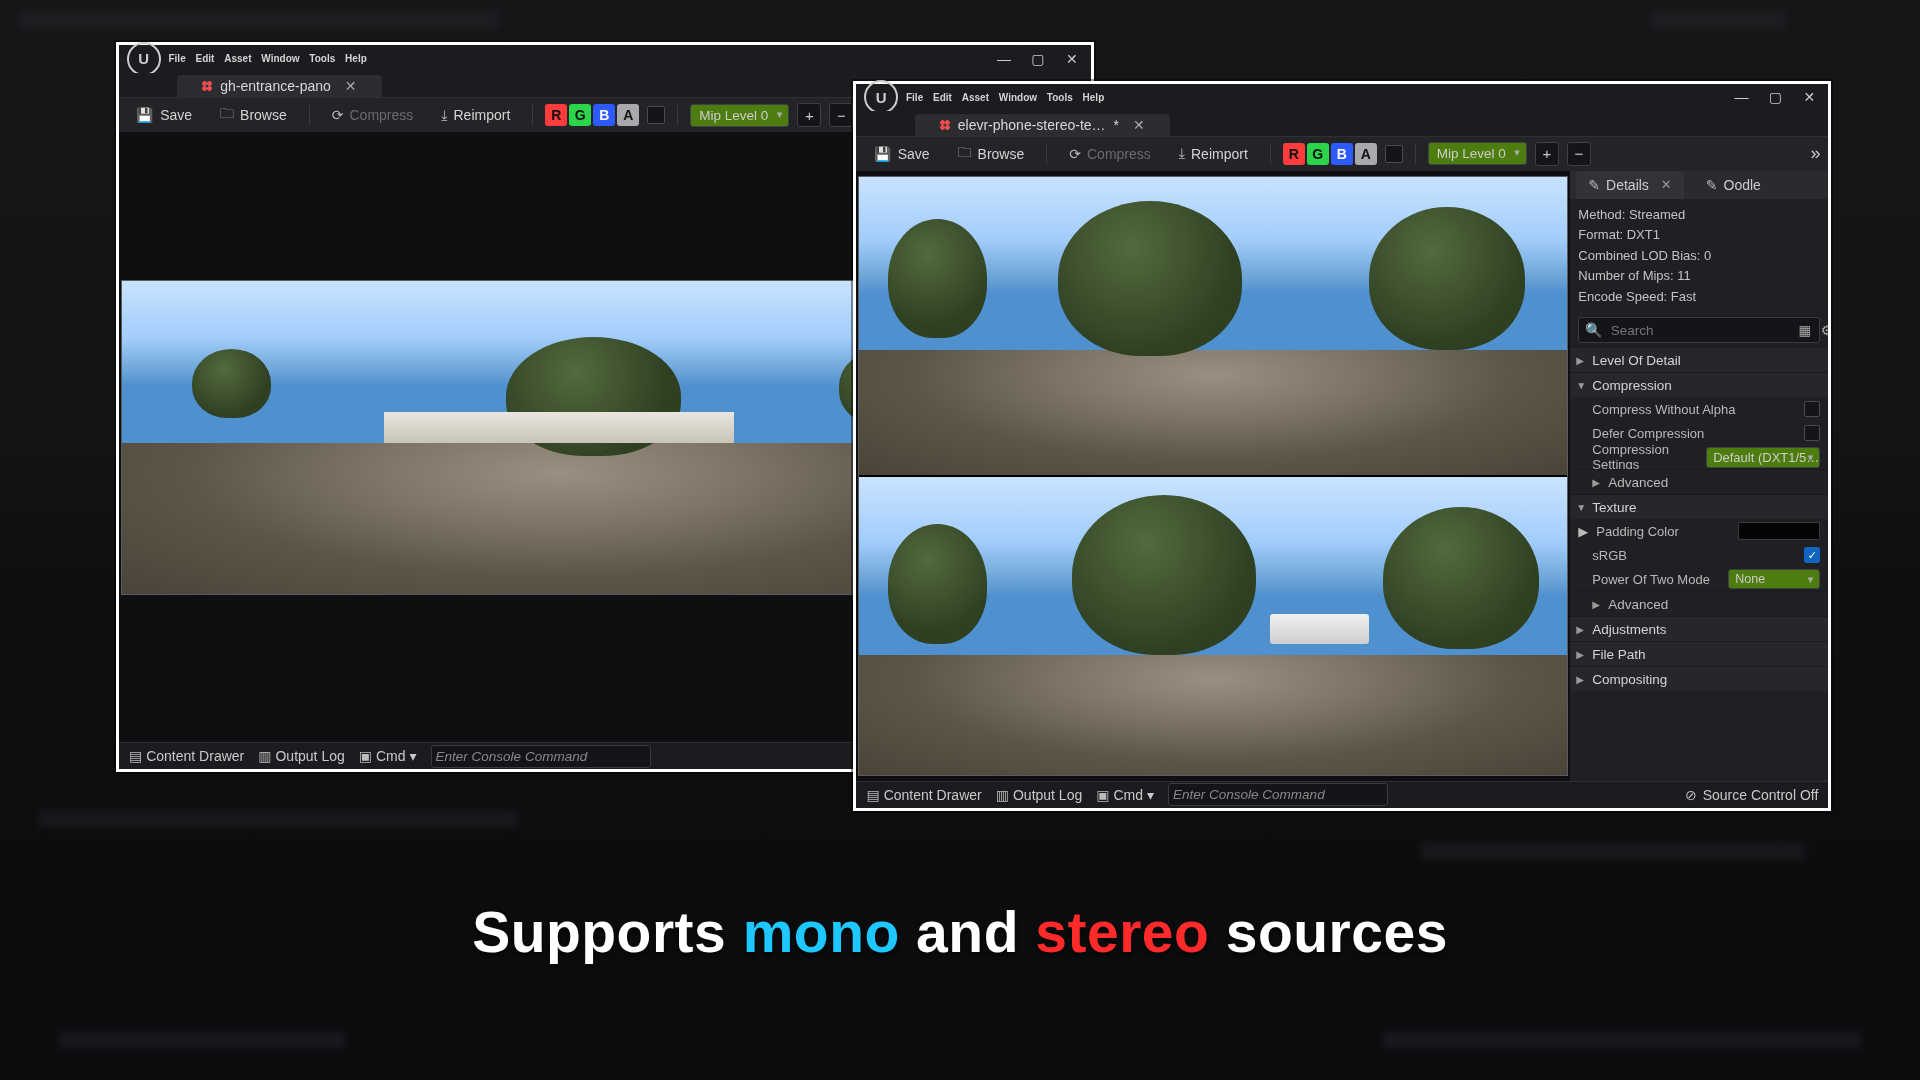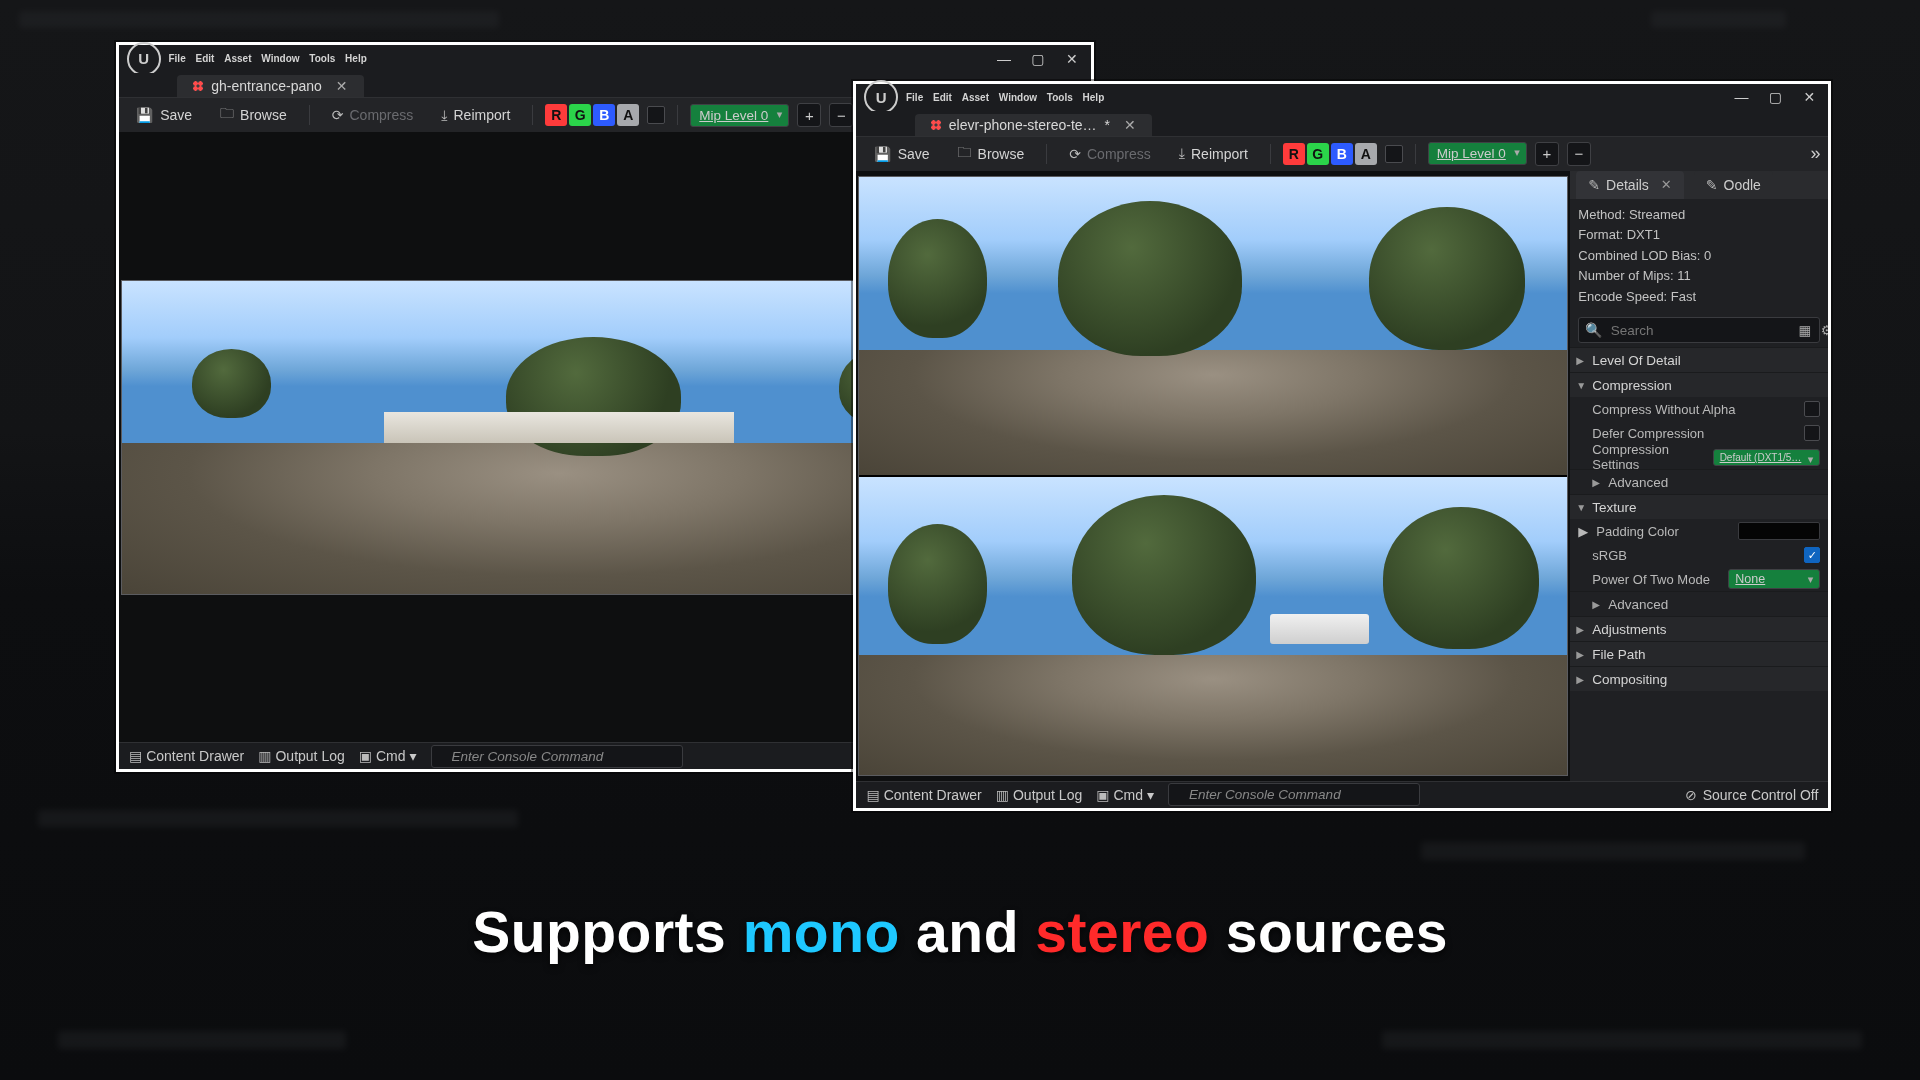--- a/index.html
+++ b/index.html
@@ -18,21 +18,21 @@
     display:flex; align-items:center; justify-content:center;
     margin:0 .8% 0 .8%; font-weight:bold; font-size:15px; color:#ccc;
   }
   .menu { display:flex; gap:1.2%; align-items:center; flex:1; font-size:10px; color:#d4d4d4;font-weight:bold; }
   .menu span { cursor:default; }
   .winbtns { display:flex; gap:0; margin-right:.2%; }
   .winbtn { width:34px; height:30px; display:flex; align-items:center; justify-content:center; color:#ccc; font-size:14px; }
   .tabbar { height:3.4%; background:#1b1c1f; display:flex; align-items:flex-end; padding-left:6%; }
   .tab {
     background:#2c2d30; height:88%; display:flex; align-items:center; gap:8px;
-    padding:0 16px; font-size:14px; color:#d8d8d8; border-top-left-radius:4px; border-top-right-radius:4px;
+    padding:0 25px; font-size:14px; color:#d8d8d8; border-top-left-radius:4px; border-top-right-radius:4px;
   }
   .tab .dot { width:10px; height:10px; border-radius:2px;
      background:
        radial-gradient(circle at 25% 25%, #ff4b4b 2px, transparent 2.5px),
        radial-gradient(circle at 75% 25%, #ff4b4b 2px, transparent 2.5px),
        radial-gradient(circle at 25% 75%, #ff4b4b 2px, transparent 2.5px),
        radial-gradient(circle at 75% 75%, #ff4b4b 2px, transparent 2.5px),
        #3b3c40;
   }
   .tab .close { color:#aaa; font-size:14px; margin-left:6px; }
@@ -40,21 +40,21 @@
   .tbtn { display:flex; align-items:center; gap:6px; padding:4px 10px; border-radius:4px; font-size:14px; color:#d4d4d4; }
   .tbtn.disabled { color:#6a6b6f; }
   .sep { width:1px; height:60%; background:#3a3b3f; margin:0 4px; }
   .rgba { display:flex; gap:2px; }
   .chan { width:22px; height:22px; display:flex; align-items:center; justify-content:center; font-weight:bold; font-size:14px; color:#111; border-radius:3px; }
   .chan.R { background:#ff3b3b; }
   .chan.G { background:#2bd44a; }
   .chan.B { background:#2d5bff; color:#fff; }
   .chan.A { background:#a7a9ad; }
   .checkbox { width:16px; height:16px; background:#141518; border:1px solid #4a4b4f; border-radius:2px; }
-  .dropdown { background:#15803d; border:1px solid #3f4044; padding:3px 20px 3px 8px; font-size:13.5px; color:#ccc; border-radius:3px; position:relative;text-decoration:underline; }
+  .dropdown { background:#4d7c0f; border:1px solid #3f4044; padding:3px 20px 3px 8px; font-size:13.5px; color:#ccc; border-radius:3px; position:relative; }
   .dropdown::after { content:"▾"; position:absolute; right:6px; top:3px; font-size:11px; color:#aaa; }
   .sqbtn { width:22px; height:22px; background:#141518; border:1px solid #3f4044; display:flex; align-items:center; justify-content:center; color:#ccc; font-size:15px; border-radius:3px; }
   .body { flex:1; display:flex; min-height:0; }
   .viewport { flex:1; background:#0e0f10; display:flex; align-items:center; justify-content:center; position:relative; padding:2px; }
   .pano { width:100%; background:#000; border:1px solid #5b5c60; box-sizing:border-box; display:flex; flex-direction:column; }
   .sky { background:linear-gradient(180deg,#c9e3ff 0%,#a2cdfb 35%,#6ea6d8 55%,#4f90cf 65%); }
   .ground { background:radial-gradient(ellipse at 50% 20%, #9a9082 0%, #7e7567 30%, #5c5548 60%, #4a4438 100%); }
   .tree { position:absolute; border-radius:50% 50% 45% 45%; background:radial-gradient(circle at 40% 30%, #526a3d, #2e3f22 70%); }
   .panel { width:240px; background:#1f2023; display:flex; flex-direction:column; font-size:13.5px; }
   .panel-wide { width:258px; }
@@ -73,21 +73,21 @@
   .sect .arw { font-size:10px; color:#9a9a9a; width:10px; }
   .proprow { display:flex; align-items:center; height:24px; padding-left:22px; gap:8px; color:#b9b9b9; font-size:13px; background:#1f2023; }
   .proprow .lbl { flex:1; overflow:hidden; }
   .proprow .ctl { margin-right:8px; display:flex; align-items:center; }
   .chk { width:14px; height:14px; background:#141518; border:1px solid #4a4b4f; border-radius:2px; display:flex; align-items:center; justify-content:center; }
   .chk.on { background:#0f65c0; border-color:#0f65c0; }
   .chk.on::after { content:"✓"; color:#fff; font-size:11px; }
   .miniswatch { width:80px; height:16px; background:#050505; border:1px solid #3a3b3f; border-radius:2px; }
   .ftr { height:3.6%; background:#1b1c1f; border-top:1px solid #2f3033; display:flex; align-items:center; padding:0 10px; gap:14px; font-size:14px; color:#c9c9c9; }
   .ftr .cmd { display:flex; align-items:center; gap:4px; }
-  .cinput { background:#141518; border:1px solid #3a3b3f; border-radius:3px; padding:3px 20px; font-size:13.5px; color:#888; width:210px; font-style:italic; }
+  .cinput { background:#141518; border:1px solid #3a3b3f; border-radius:3px; padding:3px 4px; font-size:13.5px; color:#888; width:210px; font-style:italic; }
   .srcctrl { margin-left:auto; display:flex; align-items:center; gap:6px; color:#c9c9c9; }
   .headline {
     position:absolute; left:0; right:0; top:82.5%; text-align:center;
     font-size:57px; font-weight:800; color:#fff; letter-spacing:.5px;
     text-shadow:0 3px 6px rgba(0,0,0,.7);
     margin-top:8px;
   }
   .headline .mono { color:#1ec8ff; }
   .headline .stereo { color:#ff2a2a; }
   .icon { font-size:14px; color:#bbb; }
@@ -382,21 +382,21 @@
         </div>
       <div class="proprow">
           <span class="lbl">Defer Compression</span>
           <span class="ctl">
             <span class="chk"></span>
           </span>
         </div>
       <div class="proprow">
           <span class="lbl">Compression Settings</span>
           <span class="ctl">
-            <span class="dropdown" style="padding:2px 18px 2px 6px;font-size:10px">Default (DXT1/5…</span>
+            <span class="dropdown" style="padding:2px 0 2px 6px;font-size:13px">Default (DXT1/5…</span>
           </span>
         </div>
       <div class="sect sub">
           <span class="arw">▶</span>
           <span>Advanced</span>
         </div>
       <div class="sect">
           <span class="arw">▼</span>
           <span>Texture</span>
         </div>

